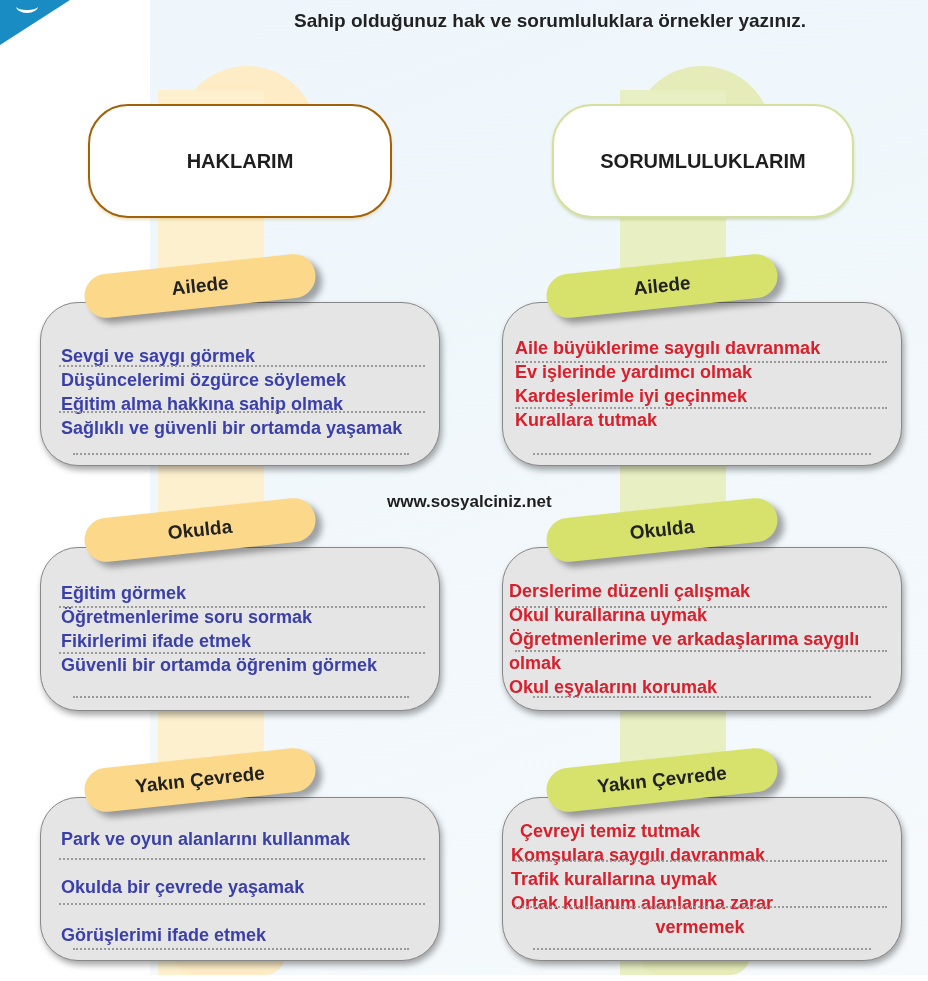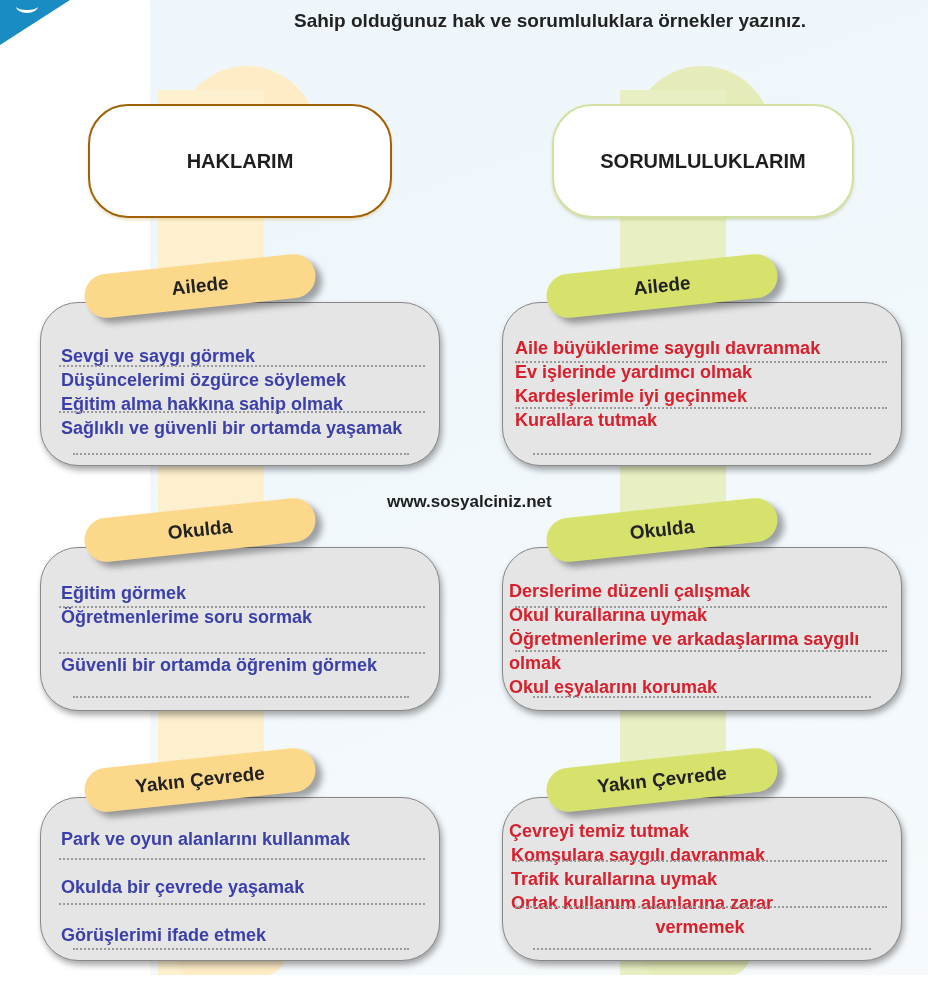--- a/index.html
+++ b/index.html
@@ -109,20 +109,21 @@
   <div class="dots" style="left:18px; right:14px; top:108px;"></div>
   <div class="line blue" style="top:114px;">Sağlıklı ve güvenli bir ortamda yaşamak</div>
   <div class="dots" style="left:32px; right:30px; top:150px;"></div>
 </div>
 <div class="tag tag-left" style="left:84px; top:264px;">Ailede</div>
 
 <div class="card" style="left:40px; top:547px; width:398px; height:162px;">
   <div class="line blue" style="top:34px;">Eğitim görmek</div>
   <div class="dots" style="left:18px; right:14px; top:58px;"></div>
   <div class="line blue" style="top:58px;">Öğretmenlerime soru sormak</div>
+  <div class="line blue" style="top:82px;">Fikirlerimi ifade etmek</div>
   <div class="dots" style="left:18px; right:14px; top:104px;"></div>
   <div class="line blue" style="top:106px;">Güvenli bir ortamda öğrenim görmek</div>
   <div class="dots" style="left:32px; right:30px; top:148px;"></div>
 </div>
 <div class="tag tag-left" style="left:84px; top:508px;">Okulda</div>
 
 <div class="card" style="left:40px; top:797px; width:398px; height:162px;">
   <div class="line blue" style="top:30px;">Park ve oyun alanlarını kullanmak</div>
   <div class="dots" style="left:18px; right:14px; top:60px;"></div>
   <div class="line blue" style="top:78px;">Okulda bir çevrede yaşamak</div>
@@ -149,21 +150,21 @@
   <div class="line red" style="top:56px; left:6px;">Okul kurallarına uymak</div>
   <div class="line red" style="top:80px; left:6px;">Öğretmenlerime ve arkadaşlarıma saygılı</div>
   <div class="dots" style="left:12px; right:14px; top:102px;"></div>
   <div class="line red" style="top:104px; left:6px;">olmak</div>
   <div class="line red" style="top:128px; left:6px;">Okul eşyalarını korumak</div>
   <div class="dots" style="left:30px; right:30px; top:148px;"></div>
 </div>
 <div class="tag tag-right" style="left:546px; top:508px;">Okulda</div>
 
 <div class="card" style="left:502px; top:797px; width:398px; height:162px;">
-  <div class="line red" style="top:22px; left:6px;">Çevreyi temiz tutmak</div>
+  <div class="line red" style="top:22px; left:17px;">Çevreyi temiz tutmak</div>
   <div class="line red" style="top:46px; left:8px;">Komşulara saygılı davranmak</div>
   <div class="dots" style="left:12px; right:14px; top:62px;"></div>
   <div class="line red" style="top:70px; left:8px;">Trafik kurallarına uymak</div>
   <div class="line red" style="top:94px; left:8px;">Ortak kullanım alanlarına zarar</div>
   <div class="dots" style="left:12px; right:14px; top:108px;"></div>
   <div class="line red" style="top:118px; left:8px;text-align:center;">vermemek</div>
   <div class="dots" style="left:30px; right:30px; top:150px;"></div>
 </div>
 <div class="tag tag-right" style="left:546px; top:758px;">Yakın Çevrede</div>
 

